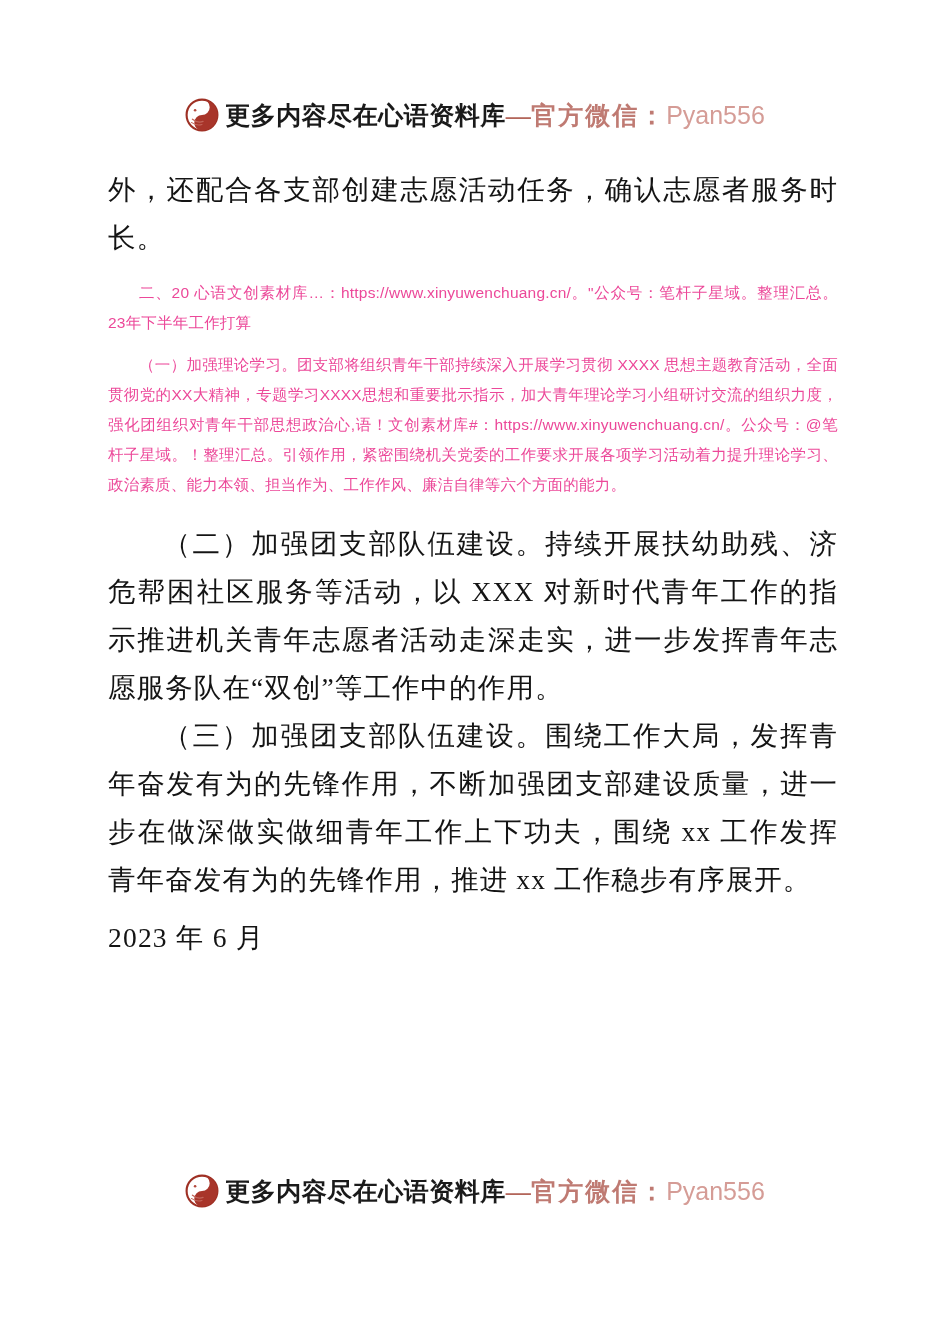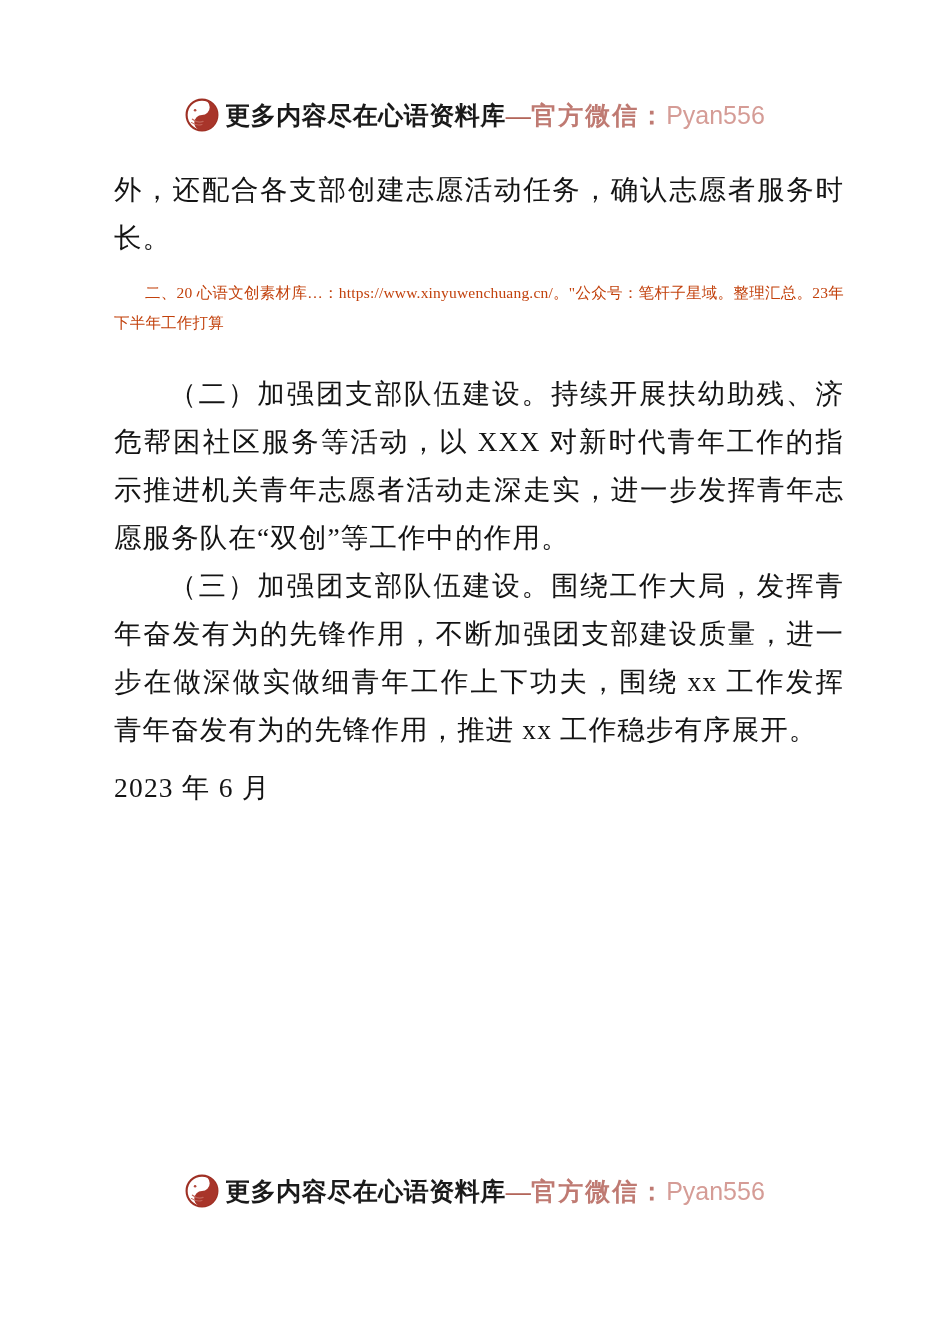--- a/index.html
+++ b/index.html
@@ -55,48 +55,48 @@
   .wm-text .wm-id {
     color: #d59c96;
     font-family: "Liberation Sans", "DejaVu Sans", sans-serif;
     font-weight: 400;
     letter-spacing: 0;
   }
 
   
   .content {
     position: absolute;
-    left: 114px;
+    left: 108px;
     top: 150px;
     width: 730px;
   }
 
   
   .p-large {
     font-family: "Liberation Serif", "DejaVu Serif", serif;
     font-size: 27.5px;
     line-height: 48px;
     text-align: justify;
     text-justify: inter-ideograph;
     letter-spacing: 1.1px;
     margin: 0;
     color: #141414;
   }
   .p-large.indent { text-indent: 2em; }
 
   
   .p-small {
-    font-family: Liberation Serif, serif;
+    font-family: Liberation Sans, sans-serif;
     font-size: 15.5px;
     line-height: 30px;
     text-align: justify;
     text-justify: inter-ideograph;
     letter-spacing: 0.2px;
     margin: 0;
-    color: #c2410c;
+    color: #ec4899;
   }
   .p-small.indent { text-indent: 2em; }
 
   .gap-sm  { height: 12px; }
   .gap-md  { height: 16px; }
   .gap-lg  { height: 20px; }
 
   .sign-block {
     margin-top: 10px;
   }
@@ -135,20 +135,21 @@
     <p class="p-large">外，还配合各支部创建志愿活动任务，确认志愿者服务时长。</p>
 
 
 
     <div class="gap-md"></div>
 
     <p class="p-small indent">二、20 心语文创素材库…：https://www.xinyuwenchuang.cn/。"公众号：笔杆子星域。整理汇总。23年下半年工作打算</p>
 
     <div class="gap-sm"></div>
 
+    <p class="p-small indent">（一）加强理论学习。团支部将组织青年干部持续深入开展学习贯彻 XXXX 思想主题教育活动，全面贯彻党的XX大精神，专题学习XXXX思想和重要批示指示，加大青年理论学习小组研讨交流的组织力度，强化团组织对青年干部思想政治心,语！文创素材库#：https://www.xinyuwenchuang.cn/。公众号：@笔杆子星域。！整理汇总。引领作用，紧密围绕机关党委的工作要求开展各项学习活动着力提升理论学习、政治素质、能力本领、担当作为、工作作风、廉洁自律等六个方面的能力。</p>
 
     <div class="gap-lg"></div>
 
     <p class="p-large indent">（二）加强团支部队伍建设。持续开展扶幼助残、济危帮困社区服务等活动，以 XXX 对新时代青年工作的指示推进机关青年志愿者活动走深走实，进一步发挥青年志愿服务队在“双创”等工作中的作用。</p>
 
     <p class="p-large indent">（三）加强团支部队伍建设。围绕工作大局，发挥青年奋发有为的先锋作用，不断加强团支部建设质量，进一步在做深做实做细青年工作上下功夫，围绕 xx 工作发挥青年奋发有为的先锋作用，推进 xx 工作稳步有序展开。</p>
 
     <div class="sign-block">
       <p class="sign-line sign-date">2023 年 6 月</p>
     </div>

